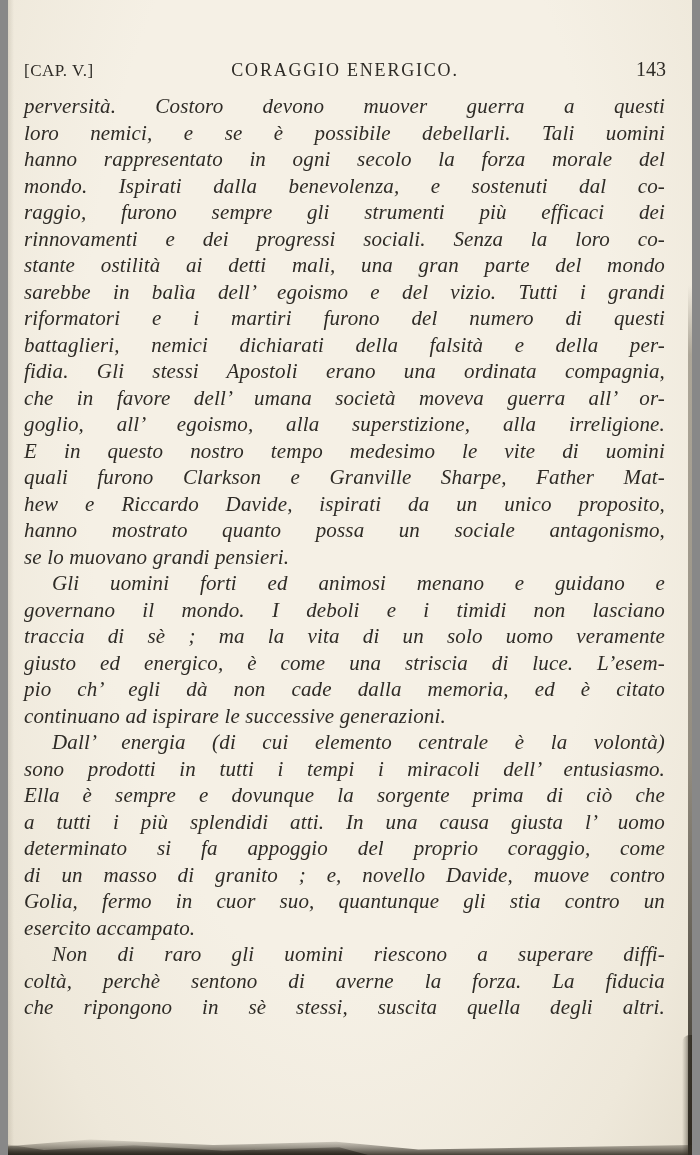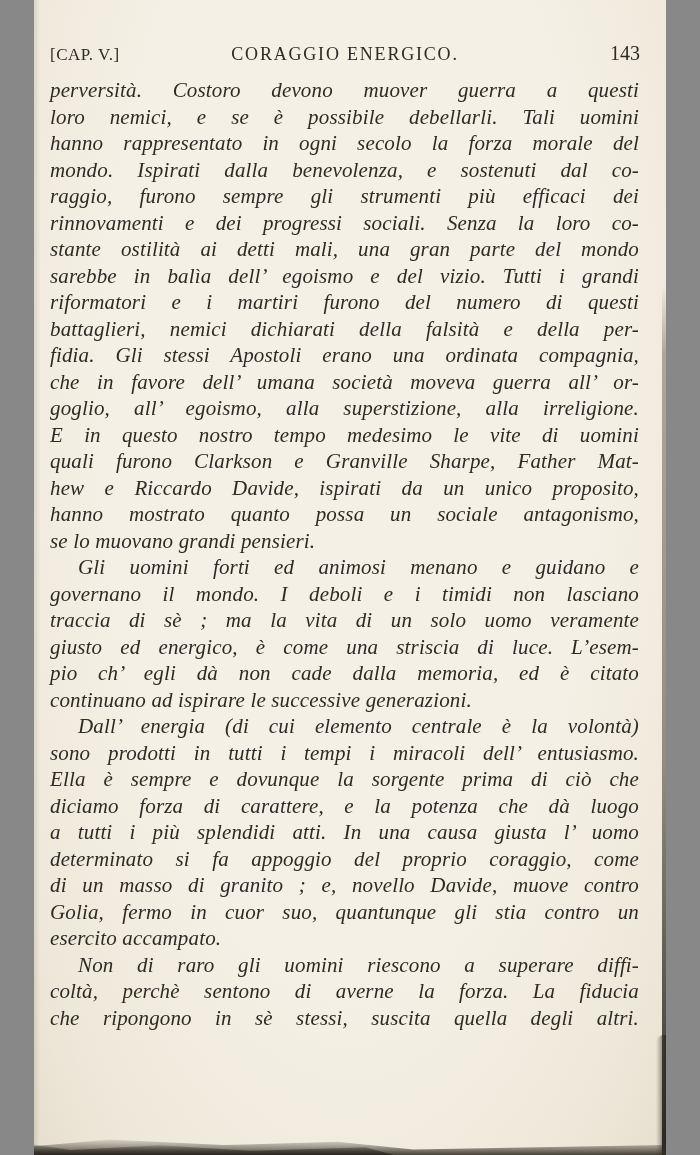--- a/index.html
+++ b/index.html
@@ -2,21 +2,21 @@
 <html style="--ink: #2e2b26;"><head>
 <meta charset="utf-8">
 <style>
   html, body {
     margin: 0;
     padding: 0;
     background: #888;
   }
   .page {
     position: relative;
-    width: 632px;
+    width: 684px;
     height: 1155px;
     margin: 0 auto;
     overflow: hidden;
     background:
       radial-gradient(ellipse at 50% 35%, #f5f0e5 55%, #eee8da 85%, #e6dfcf 100%);
     color: var(--ink, #2e2b26);
     font-family: "Liberation Serif", "DejaVu Serif", serif;
   }
   .header {
     display: grid;
@@ -31,20 +31,21 @@
     letter-spacing: 0.5px;
   }
   .header .center {
     justify-self: center;
     font-size: 18px;
     letter-spacing: 1.8px;
   }
   .header .right {
     justify-self: end;
     font-size: 20px;
+    margin-top: 16px;
   }
   .body-text {
     padding: 0 27px 0 16px;
     font-size: 21px;
     line-height: 26.5px;
     letter-spacing: 0.15px;
   }
   .para { margin: 0; }
   .line {
     text-align: justify;
@@ -146,21 +147,20 @@
         <div class="line">governano il mondo. I deboli e i timidi non lasciano</div>
         <div class="line">traccia di sè ; ma la vita di un solo uomo veramente</div>
         <div class="line">giusto ed energico, è come una striscia di luce. L’esem-</div>
         <div class="line">pio ch’ egli dà non cade dalla memoria, ed è citato</div>
         <div class="line lastline">continuano ad ispirare le successive generazioni.</div>
       </div>
       <div class="para">
         <div class="line indent">Dall’ energia (di cui elemento centrale è la volontà)</div>
         <div class="line">sono prodotti in tutti i tempi i miracoli dell’ entusiasmo.</div>
         <div class="line">Ella è sempre e dovunque la sorgente prima di ciò che</div>
-        <div class="line">diciamo forza di carattere, e la potenza che dà luogo</div>
         <div class="line">a tutti i più splendidi atti. In una causa giusta l’ uomo</div>
         <div class="line">determinato si fa appoggio del proprio coraggio, come</div>
         <div class="line">di un masso di granito ; e, novello Davide, muove contro</div>
         <div class="line">Golia, fermo in cuor suo, quantunque gli stia contro un</div>
         <div class="line lastline">esercito accampato.</div>
       </div>
       <div class="para">
         <div class="line indent">Non di raro gli uomini riescono a superare diffi-</div>
         <div class="line">coltà, perchè sentono di averne la forza. La fiducia</div>
         <div class="line">che ripongono in sè stessi, suscita quella degli altri.</div>

